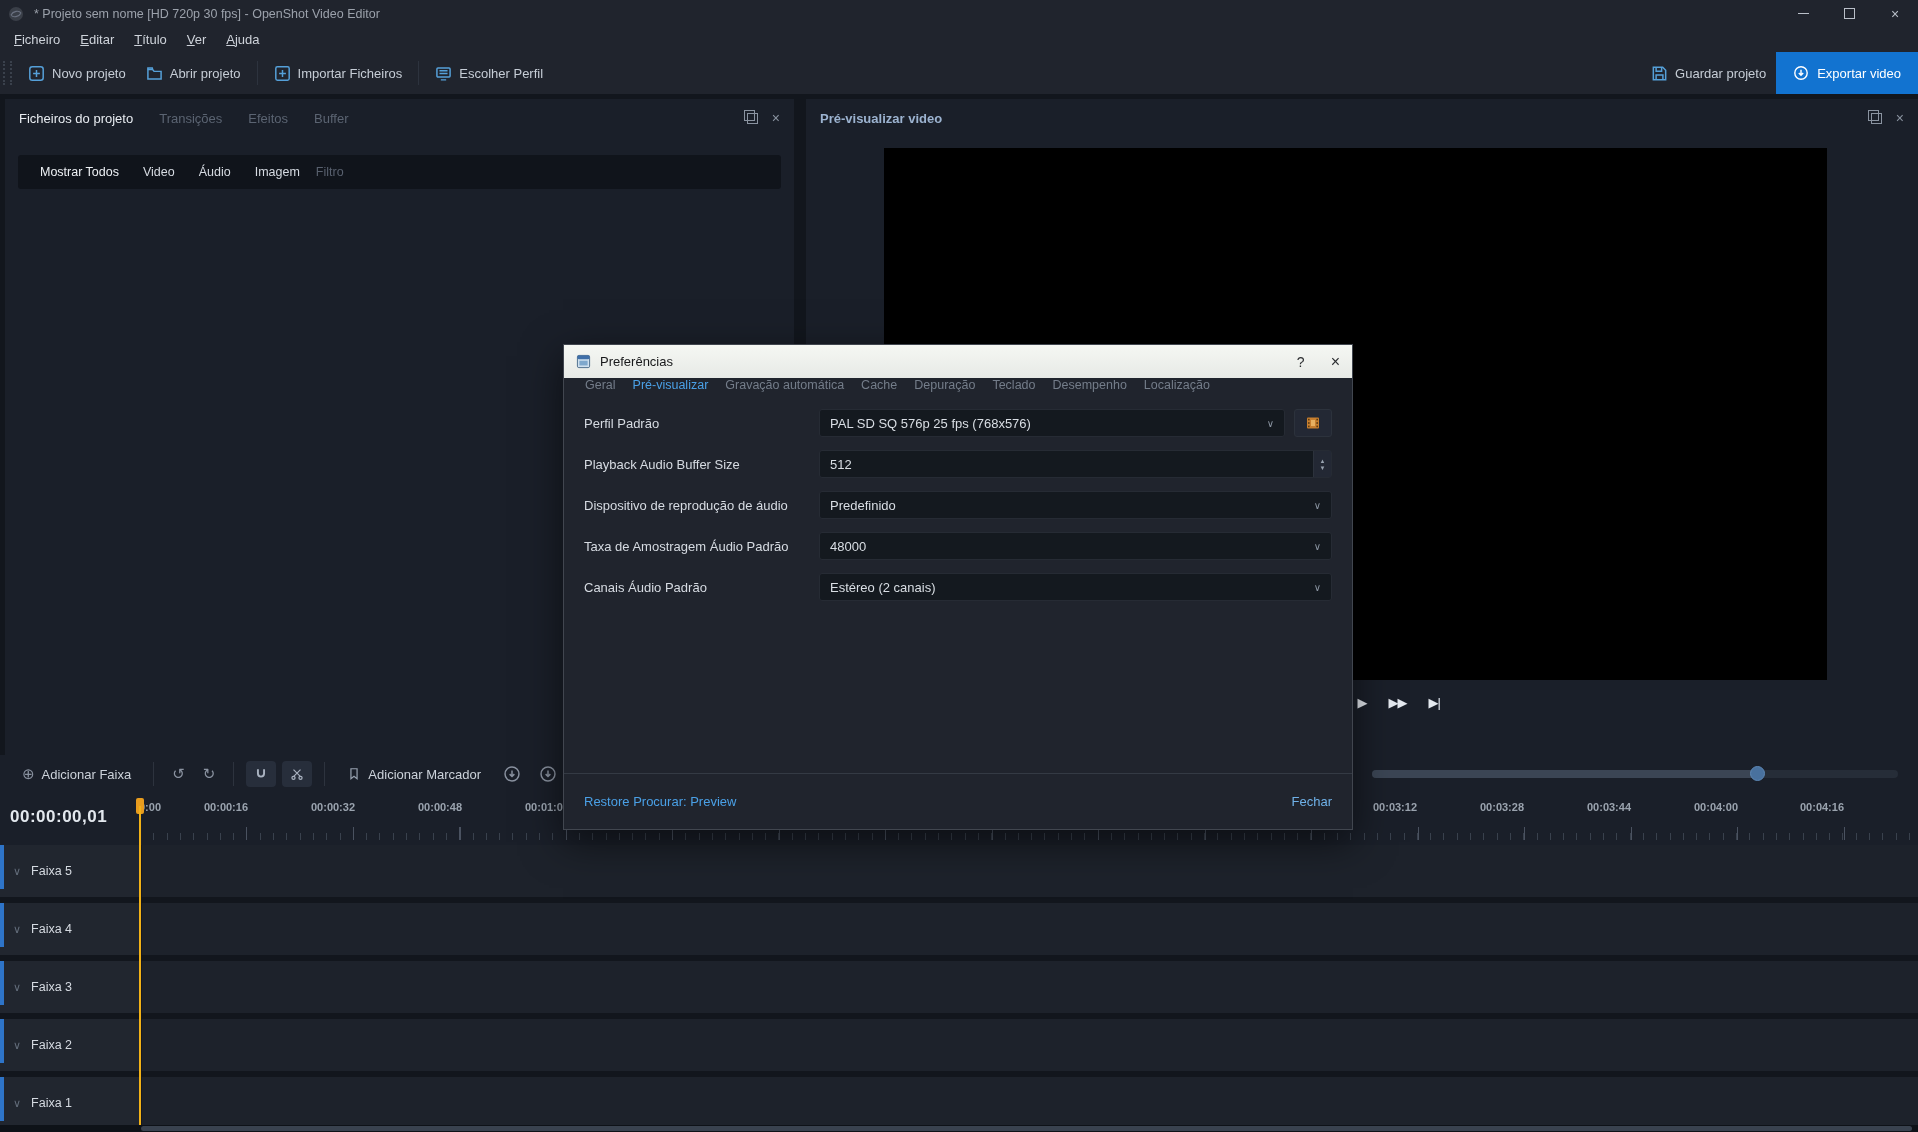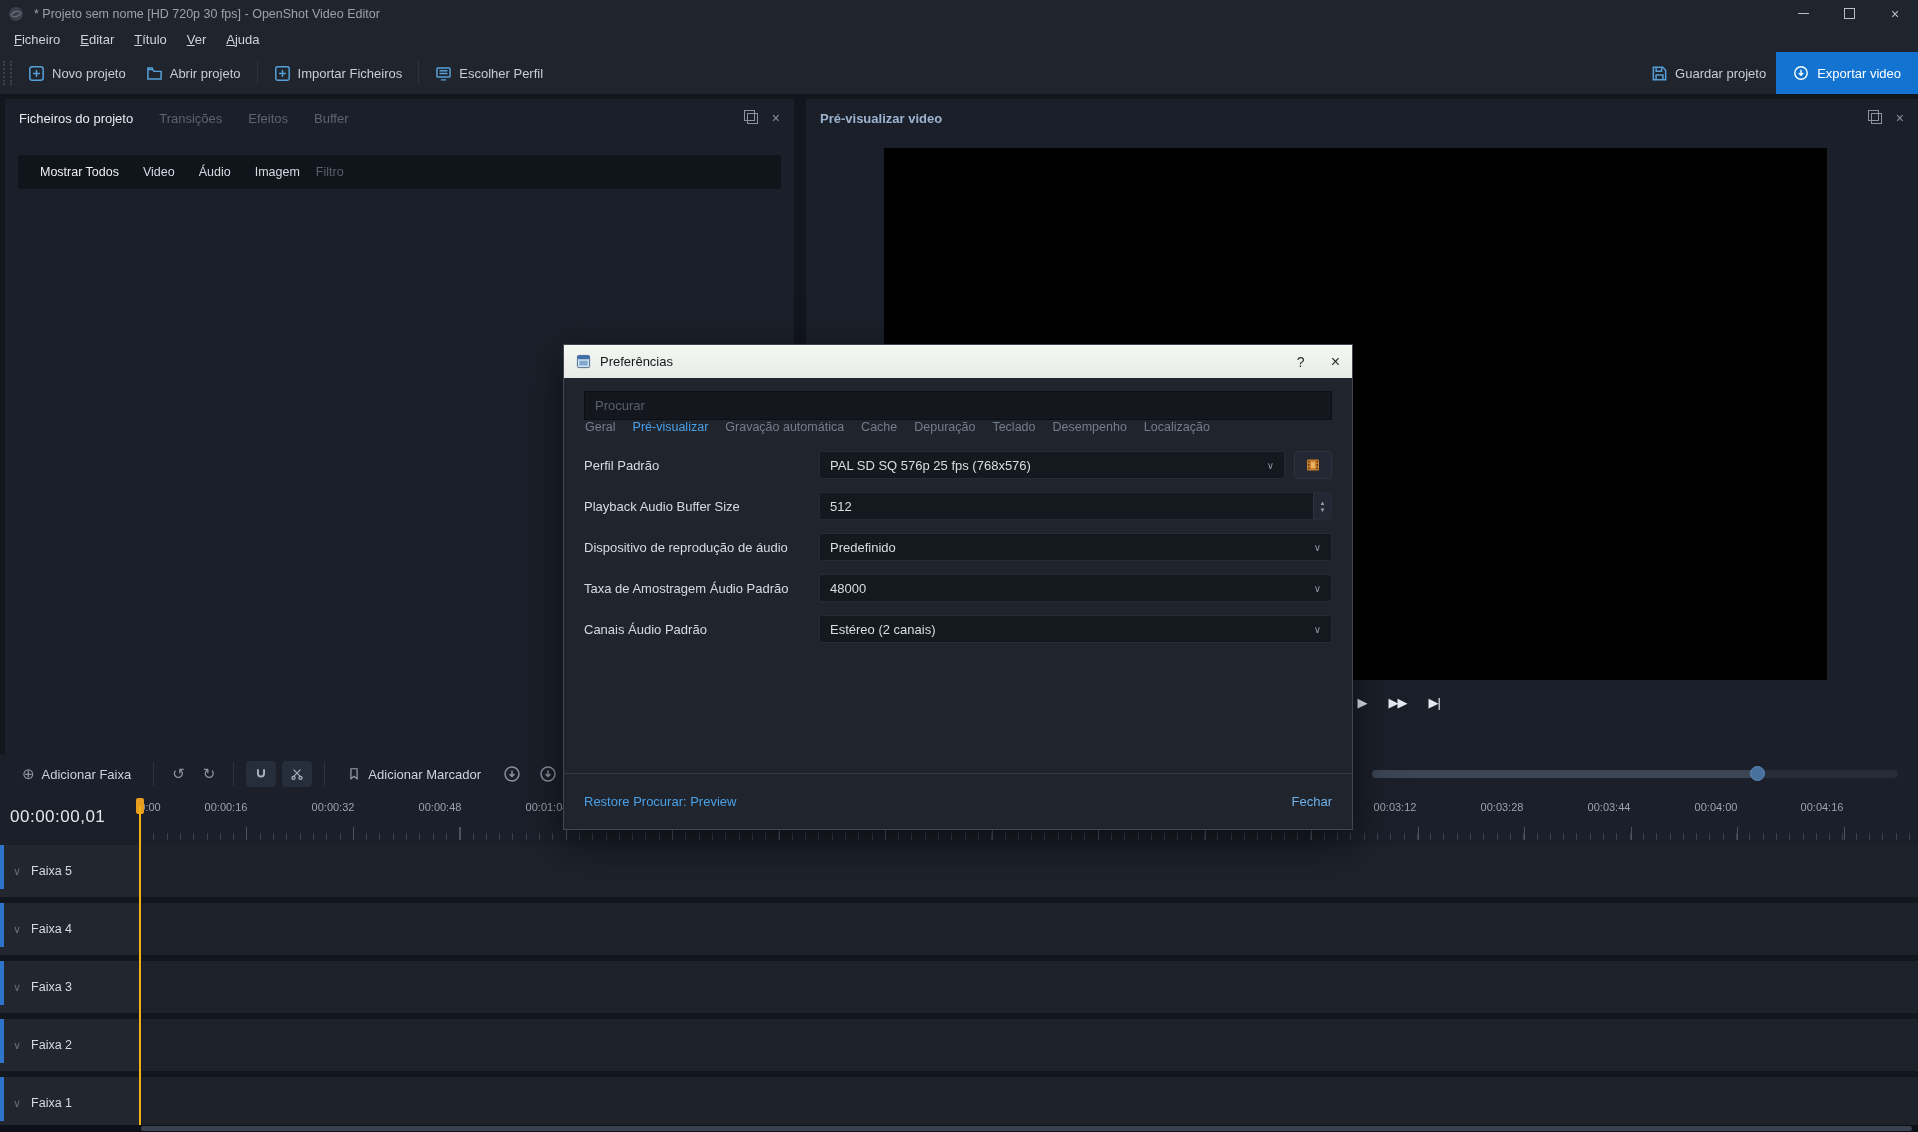--- a/index.html
+++ b/index.html
@@ -69,21 +69,21 @@
   .sq-btn{width:30px;height:26px;background:#272e3b;border-radius:4px;display:flex;
           align-items:center;justify-content:center;}
   .zoomslider{position:absolute;left:1372px;top:766px;width:526px;height:16px;}
   .ztrack{position:absolute;left:0;top:4px;width:100%;height:8px;border-radius:4px;background:#262d38;}
   .zfill{position:absolute;left:0;top:4px;width:385px;height:8px;border-radius:4px;background:#3b4554;}
   .zthumb{position:absolute;left:378px;top:0;width:15px;height:15px;border-radius:50%;
           background:#49719e;border:1px solid #5d87b5;box-sizing:border-box;}
 
   
   #ruler{position:absolute;left:0;top:793px;right:0;height:52px;background:#1a1f29;
-         border-bottom:3px solid #ef4444;}
+         border-bottom:3px solid #ef4444;font-weight:bold;}
   .timecode{position:absolute;left:10px;top:14px;font-size:17px;color:#e3e8ee;letter-spacing:.5px;}
   .rlabel{position:absolute;top:8px;font-size:11px;color:#9aa3ae;transform:translateX(-50%);white-space:nowrap;}
   .ticks-minor{position:absolute;left:140px;right:0;bottom:5px;height:7px;
     background-image:repeating-linear-gradient(to right,#39414d 0,#39414d 1px,transparent 1px,transparent 13.3px);}
   .ticks-major{position:absolute;left:140px;right:0;bottom:5px;height:13px;
     background-image:repeating-linear-gradient(to right,#4a5260 0,#4a5260 1px,transparent 1px,transparent 106.5px);}
 
   #tracks{position:absolute;left:0;top:845px;right:0;bottom:7px;background:#12161d;overflow:hidden;}
   .trow{position:absolute;left:0;right:0;height:52px;}
   .tname{position:absolute;left:0;top:0;width:140px;height:100%;background:#21262f;
@@ -391,21 +391,20 @@
       <rect x="1.5" y="1.5" width="13" height="4" rx="1.5" fill="#3f6fa8"></rect>
       <rect x="3.6" y="7.2" width="8.8" height="5" fill="#7fa8cc"></rect>
     </svg>
     <span class="dlg-title-text">Preferências</span>
     <span class="dlg-tbtns">
       <span>?</span>
       <span style="font-size:16px;">×</span>
     </span>
   </div>
 
-  <input class="dlg-search" placeholder="Procurar" style="">
 
   <div class="dlg-tabs">
     <span class="dtab">Geral</span>
     <span class="dtab active">Pré-visualizar</span>
     <span class="dtab">Gravação automática</span>
     <span class="dtab">Cache</span>
     <span class="dtab">Depuração</span>
     <span class="dtab">Teclado</span>
     <span class="dtab">Desempenho</span>
     <span class="dtab">Localização</span>

